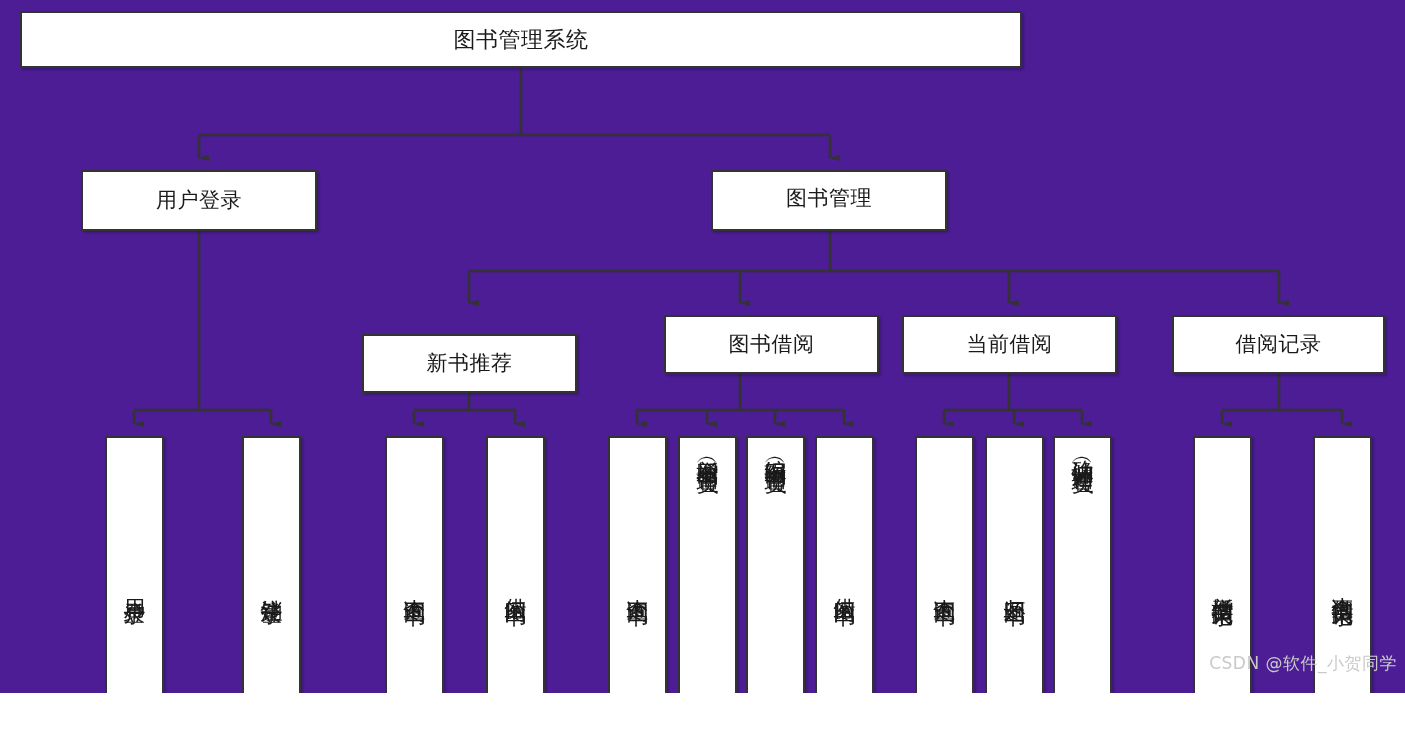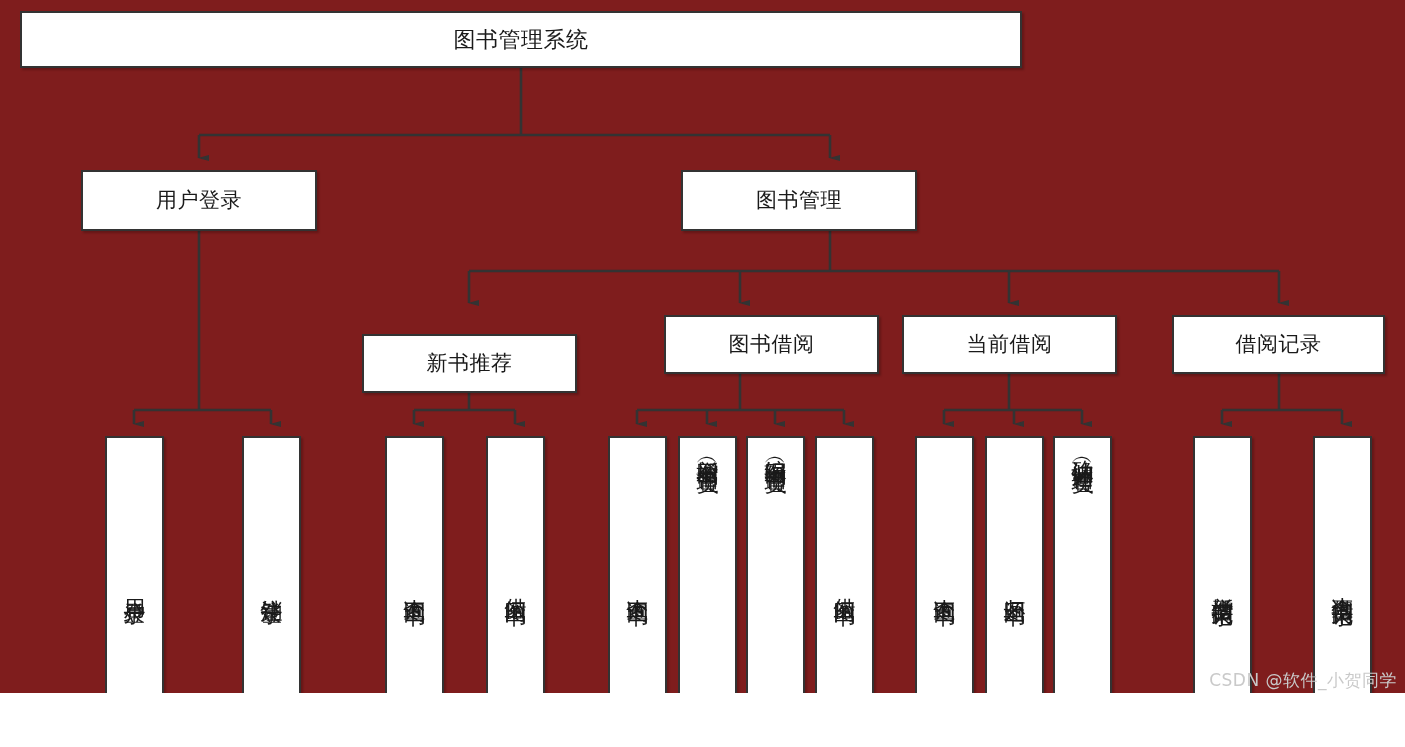--- a/index.html
+++ b/index.html
@@ -7,21 +7,21 @@
     padding: 0;
     background: #ffffff;
   }
   body {
     font-family: "DejaVu Sans", "Liberation Sans", sans-serif;
   }
   #canvas {
     position: relative;
     width: 1405px;
     height: 693px;
-    background: #7f1d1d;
+    background: #4c1d95;
     overflow: hidden;
   }
   #edges {
     position: absolute;
     left: 0;
     top: 0;
     width: 1405px;
     height: 747px;
     pointer-events: none;
   }
@@ -65,21 +65,21 @@
     letter-spacing: 2px;
     white-space: nowrap;
   }
   .node.v.mid {
     align-items: center;
     padding-top: 0;
   }
   .watermark {
     position: absolute;
     right: 8px;
-    bottom: 1px;
+    bottom: 18px;
     font-size: 17px;
     color: #c9c9c9;
     letter-spacing: 0.5px;
     white-space: nowrap;
     z-index: 5;
     font-family: "DejaVu Sans", "Liberation Sans", sans-serif;
   }
 </style>
 </head>
 <body>
@@ -136,21 +136,21 @@
     </g>
   </svg>
 
   <div class="node h root" style="left:20px; top:11px; width:1002px; height:57px;">
     <span class="lbl">图书管理系统</span>
   </div>
 
   <div class="node h" style="left:81px; top:170px; width:236px; height:61px;">
     <span class="lbl">用户登录</span>
   </div>
-  <div class="node h" style="left:681px; top:170px; width:236px; height:61px;">
+  <div class="node h" style="left:711px; top:170px; width:236px; height:61px;font-family:Liberation Mono, monospace;">
     <span class="lbl">图书管理</span>
   </div>
 
   <div class="node h" style="left:362px; top:334px; width:215px; height:59px;">
     <span class="lbl">新书推荐</span>
   </div>
   <div class="node h" style="left:664px; top:315px; width:215px; height:59px;">
     <span class="lbl">图书借阅</span>
   </div>
   <div class="node h" style="left:1172px; top:315px; width:213px; height:59px;">

